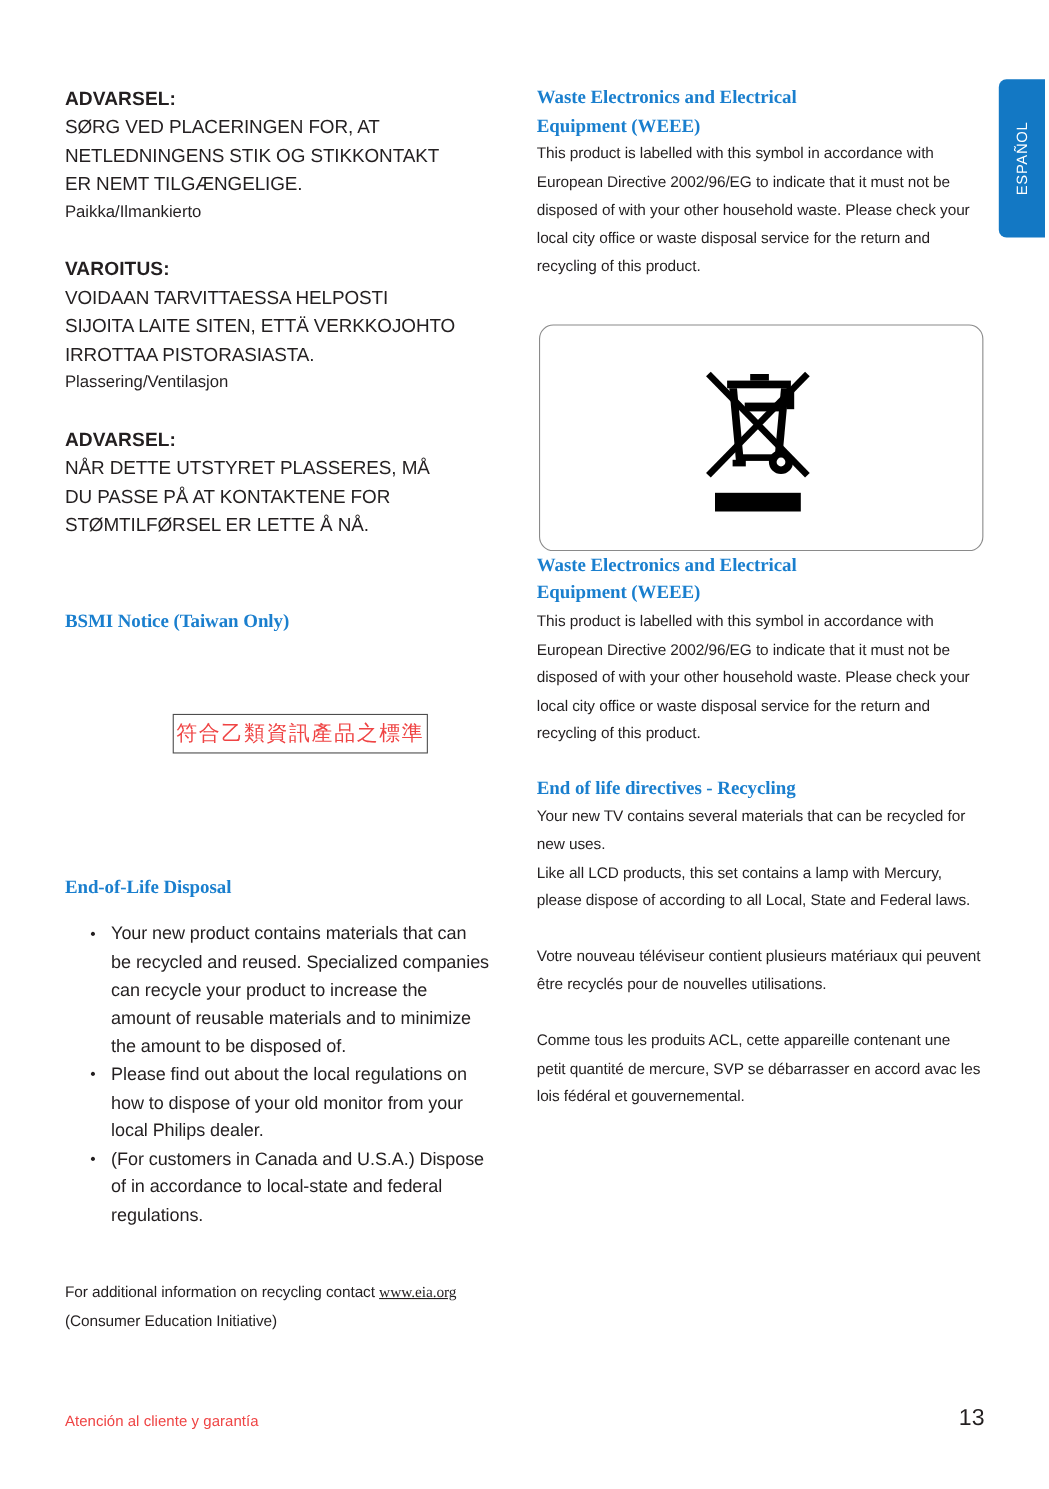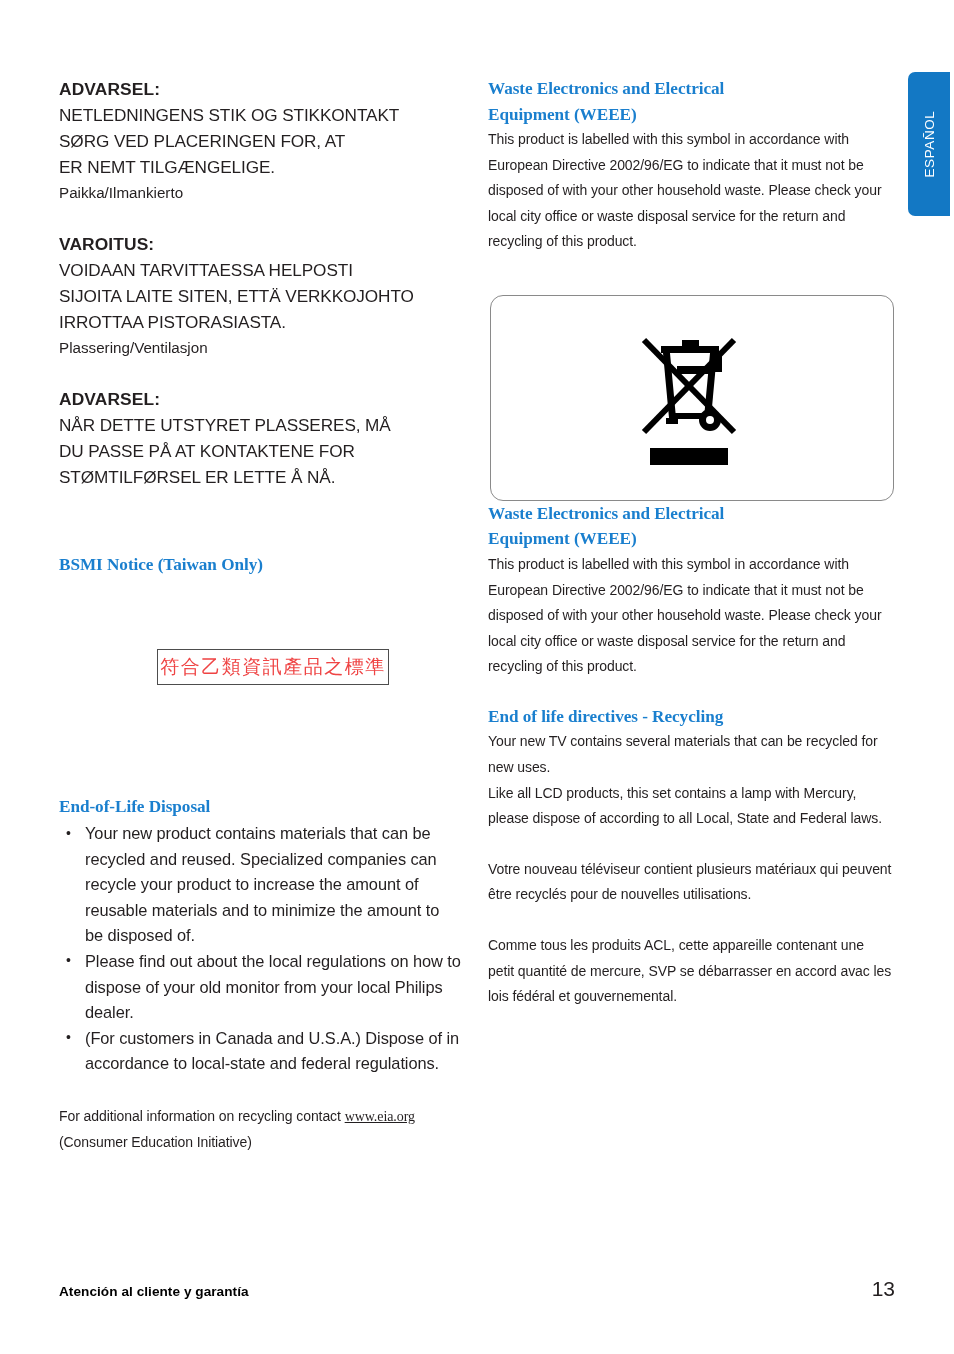--- a/index.html
+++ b/index.html
@@ -103,21 +103,21 @@
     color: #231f20;
     letter-spacing: -0.08px;
   }
 
   .gap-lg { height: 26px; }
   .gap-md { height: 24px; }
   .gap-para { height: 25px; }
 
   
   ul.bullets {
-    margin: 2px;
+    margin: 18px;
     padding: 0;
     list-style: none;
   }
   ul.bullets li {
     position: relative;
     padding-left: 24px;
     font-size: 16.4px;
     line-height: 25.6px;
     color: #231f20;
     letter-spacing: -0.08px;
@@ -184,23 +184,22 @@
     left: 59px;
     right: 59px;
     top: 1284px;
     height: 22px;
   }
   .footer-left {
     position: absolute;
     left: 0;
     top: 0;
     font-size: 13.6px;
-    color: #000000;
+    color: #ef4444;
     letter-spacing: 0.05px;
-    font-weight: bold;
   }
   .footer-page {
     position: absolute;
     right: 0;
     top: -7px;
     font-size: 21px;
     color: #231f20;
   }
 </style>
 </head>
@@ -209,22 +208,22 @@
 <div class="page">
 
   <div class="lang-tab">
     <span class="lang-tab-label">ESPAÑOL</span>
   </div>
 
   <div class="col col-left">
 
     <div>
       <p class="caps-head">ADVARSEL:</p>
+      <p class="caps-body">SØRG VED PLACERINGEN FOR, AT</p>
       <p class="caps-body">NETLEDNINGENS STIK OG STIKKONTAKT</p>
-      <p class="caps-body">SØRG VED PLACERINGEN FOR, AT</p>
       <p class="caps-body">ER NEMT TILGÆNGELIGE.</p>
       <p class="sub-line">Paikka/Ilmankierto</p>
     </div>
 
     <div class="gap-lg"></div>
 
     <div>
       <p class="caps-head">VAROITUS:</p>
       <p class="caps-body">VOIDAAN TARVITTAESSA HELPOSTI</p>
       <p class="caps-body">SIJOITA LAITE SITEN, ETTÄ VERKKOJOHTO</p>

